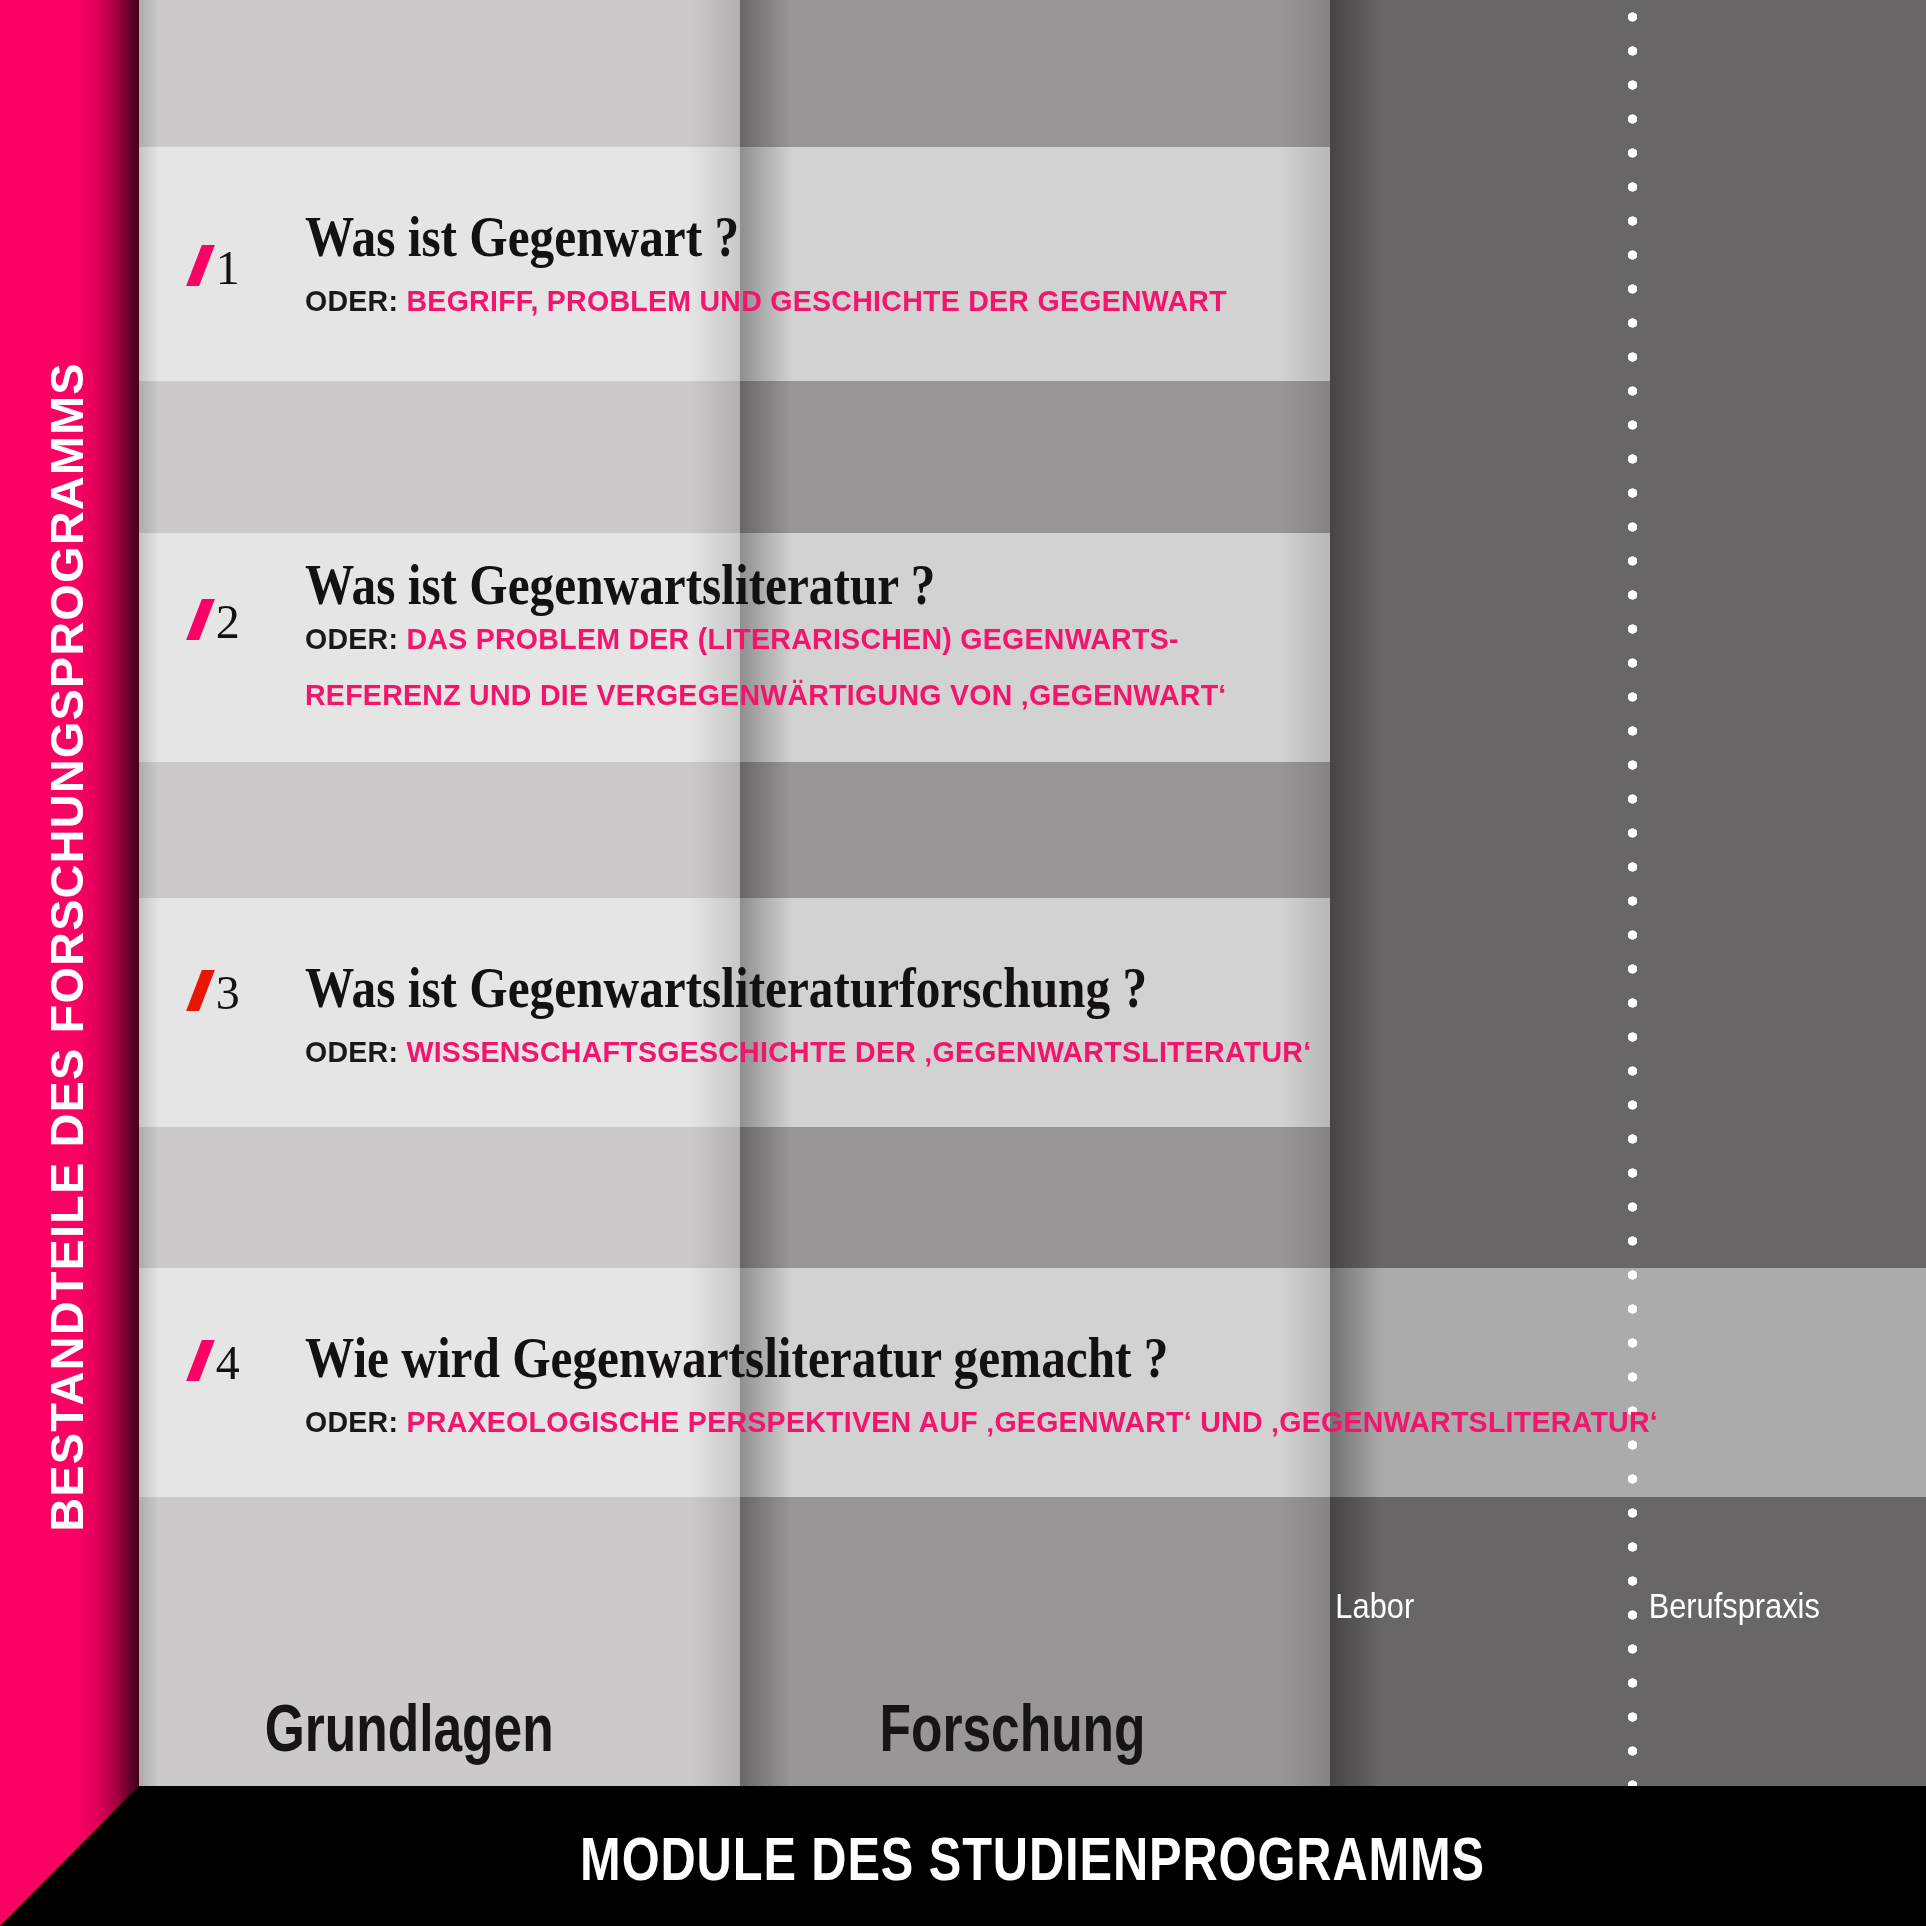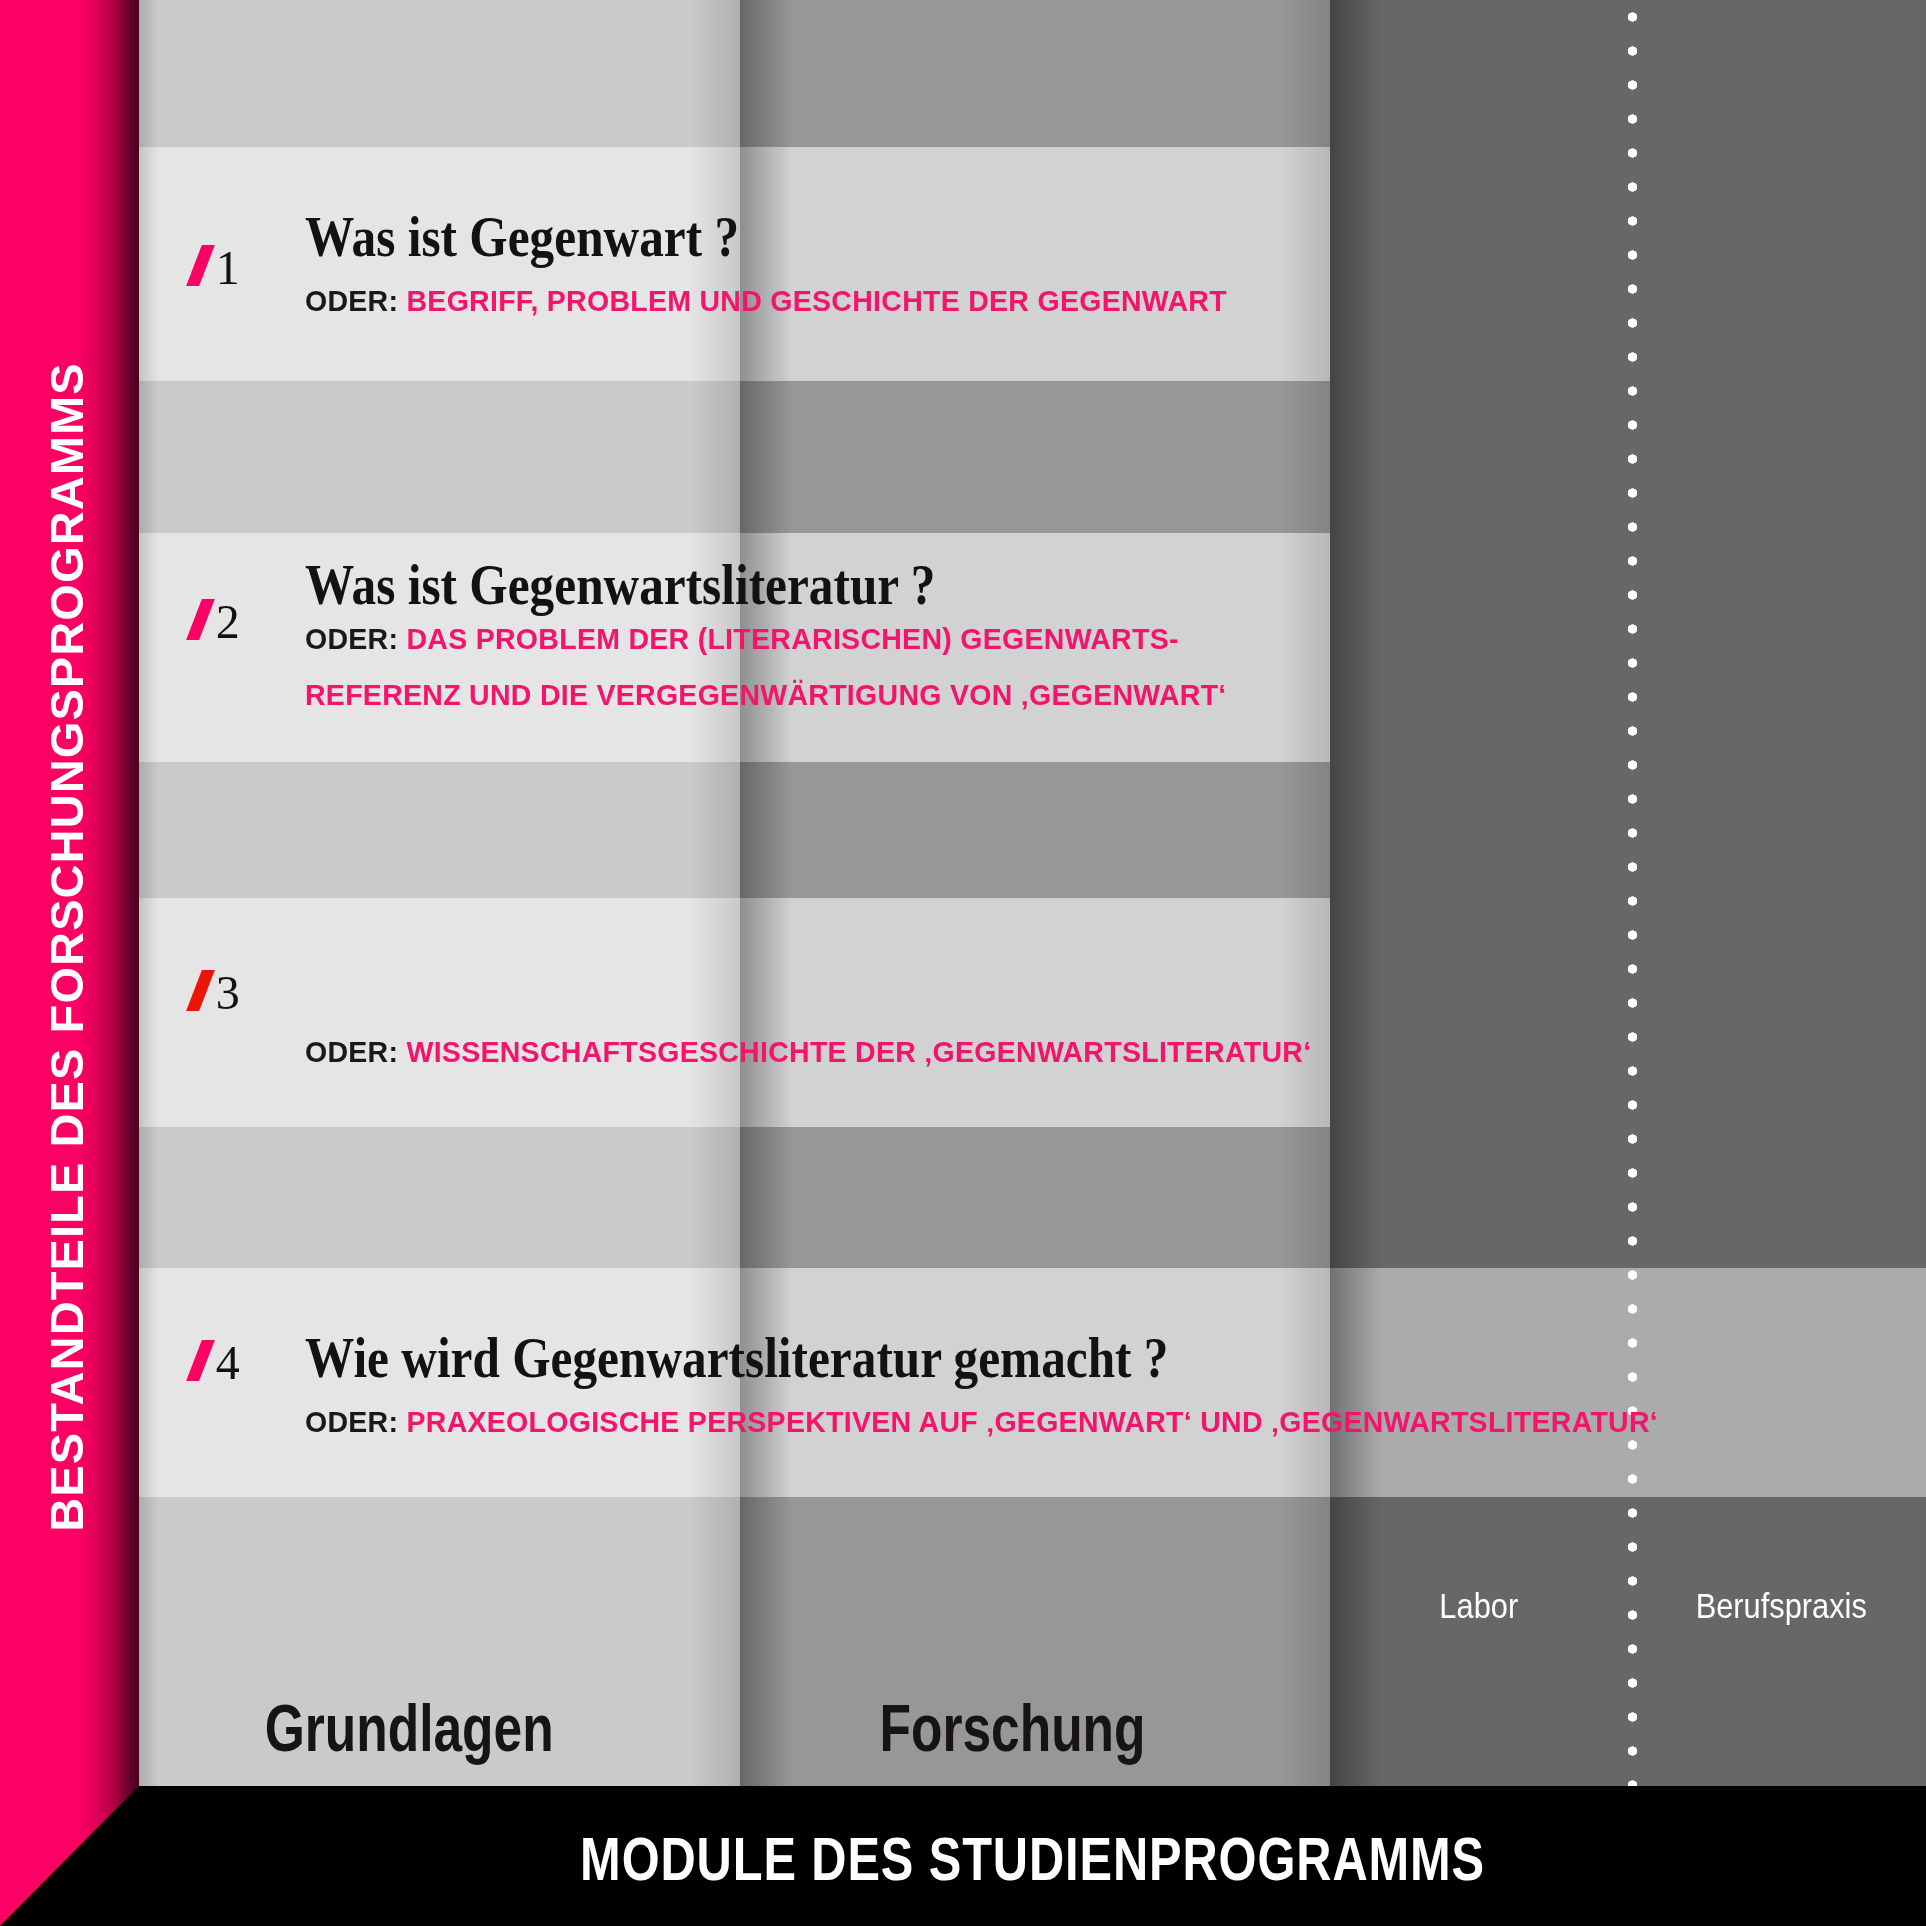--- a/index.html
+++ b/index.html
@@ -44,21 +44,21 @@
   .subtitle{font-size:30px;font-weight:700;line-height:1.1;color:var(--text-pink);letter-spacing:0.3px;}
   .oder{color:#1b1819;font-weight:700;}
   .cxT{display:inline-block;transform:scaleX(.85);transform-origin:0 50%;}
   .cxS{display:inline-block;transform:scaleX(.95);transform-origin:0 50%;}
 
   
   .collabel{position:absolute;z-index:5;top:1695px;font-size:66px;font-weight:700;
             color:#171415;text-align:center;line-height:1;}
   .cxL{display:inline-block;transform:scaleX(.78);transform-origin:50% 50%;}
   .sublabel{position:absolute;z-index:5;top:1588px;font-size:35px;font-weight:400;color:#ffffff;
-            text-align:center;line-height:1;}
+            line-height:1;}
   .cxW{display:inline-block;transform:scaleX(.88);transform-origin:50% 50%;}
 
   
   .spine{position:absolute;left:0;top:0;width:139px;height:1926px;z-index:6;
     background:linear-gradient(to right,var(--accent-pink) 0%,var(--accent-pink) 55%,
       #E00058 70%, #A3003F 84%, #60002A 94%, #47001E 100%);}
   .spine-label{position:absolute;left:66px;top:947px;z-index:7;white-space:nowrap;
     transform:translate(-50%,-50%) rotate(-90deg);
     color:#fff;font-size:47px;font-weight:700;letter-spacing:1.1px;}
 
@@ -120,20 +120,23 @@
     <span>DAS PROBLEM DER (LITERARISCHEN) GEGENWARTS-</span></span>
   </div>
   <div class="rowtxt subtitle" style="left:305px;top:678px">
     <span class="cxS">REFERENZ UND DIE VERGEGENWÄRTIGUNG VON ‚GEGENWART‘</span>
   </div>
 
   <div class="rownum" style="top:970px">
     <span class="slash-shape slash-red"></span>
     <span class="digit">3</span>
   </div>
+  <div class="rowtxt title" style="left:305px;top:959px">
+    <span class="cxT">Was ist Gegenwartsliteraturforschung ?</span>
+  </div>
   <div class="rowtxt subtitle" style="left:305px;top:1035px">
     <span class="cxS"><span class="oder">ODER:</span>
     <span>WISSENSCHAFTSGESCHICHTE DER ‚GEGENWARTSLITERATUR‘</span></span>
   </div>
 
   <div class="rownum" style="top:1340px">
     <span class="slash-shape"></span>
     <span class="digit">4</span>
   </div>
   <div class="rowtxt title" style="left:305px;top:1329px">

